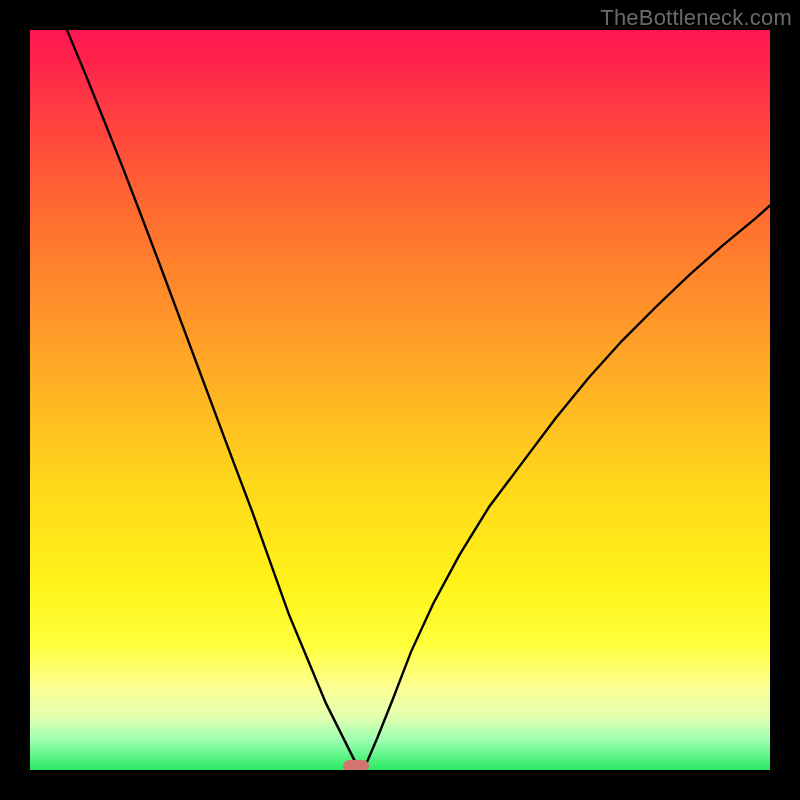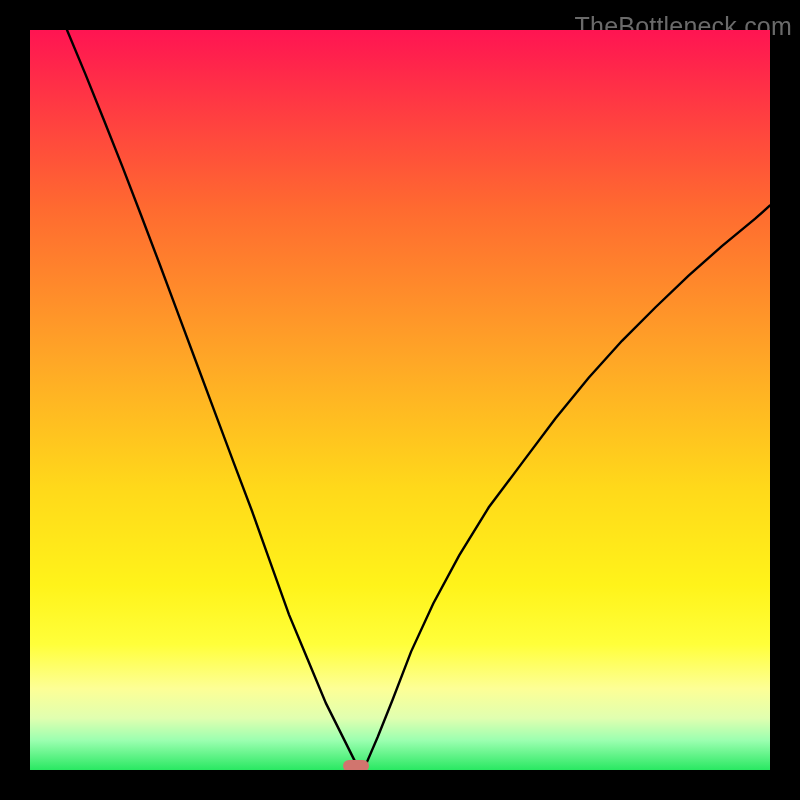--- a/index.html
+++ b/index.html
@@ -32,24 +32,24 @@
       #fff31a 75%,
       #ffff3a 83%,
       #fdff96 89%,
       #e0ffb0 93%,
       #9bffb0 96%,
       #29e862 100%
     );
   }
   .watermark {
     position: absolute;
-    top: 12px;
+    top: 5px;
     right: 8px;
     color: #6a6a6a;
-    font-size: 25px;
+    font-size: 22px;
     font-weight: 500;
     letter-spacing: 0.2px;
     user-select: none;
   }
   svg.curve {
     position: absolute;
     left: 0; top: 0;
     width: 740px;
     height: 740px;
   }

